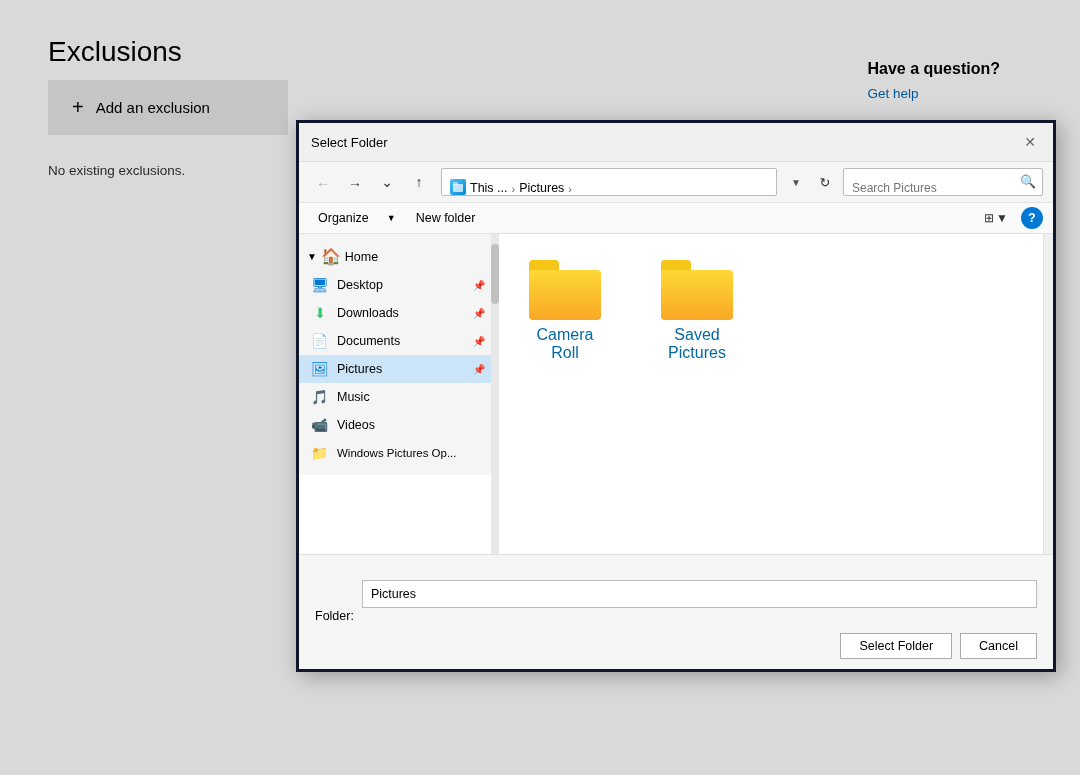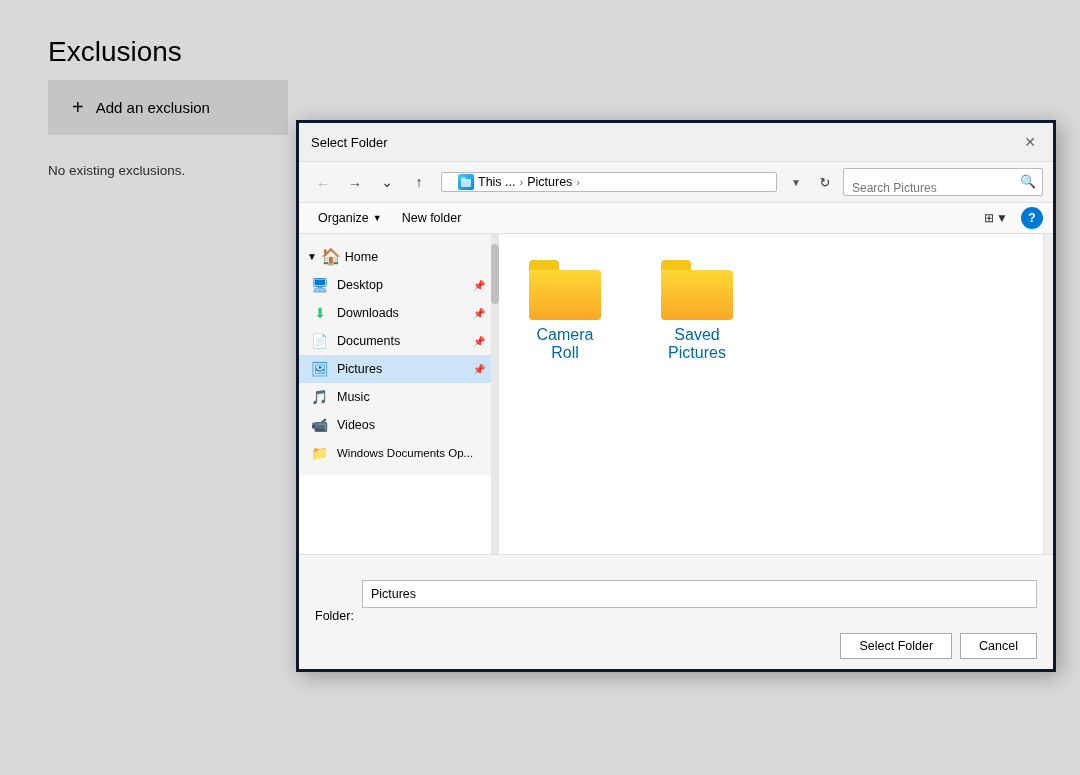--- a/index.html
+++ b/index.html
@@ -152,27 +152,27 @@
       justify-content: center;
     }
 
     .nav-btn.disabled {
       color: #aaa;
       cursor: default;
     }
 
     .breadcrumb-bar {
       display: flex;
-      align-items: center;
+      align-items: flex-end;
       background: #fff;
       border: 1px solid #bbb;
       border-radius: 2px;
       flex: 1;
-      height: 20px;
-      padding: 0 16px;
+      height: 28px;
+      padding: 0 8px;
       gap: 4px;
       font-size: 12.5px;
       color: #000;
       margin: 0 4px;
     }
 
     .breadcrumb-icon {
       width: 16px;
       height: 16px;
       background: linear-gradient(135deg, #4fc3f7, #0288d1);
@@ -256,21 +256,21 @@
       align-items: center;
       padding: 4px 10px;
       background: #fafafa;
       border-bottom: 1px solid #e0e0e0;
       gap: 2px;
     }
 
     .toolbar-btn {
       display: flex;
       align-items: center;
-      gap: 4px;
+      gap: 18px;
       background: none;
       border: 1px solid transparent;
       border-radius: 2px;
       padding: 3px 8px;
       font-size: 12.5px;
       cursor: pointer;
       color: #000;
     }
 
     .toolbar-btn .arrow {
@@ -534,20 +534,24 @@
 <div class="page-bg">
   <h1 class="page-title">Exclusions</h1>
 
   <button class="add-exclusion-btn">
     <span class="plus">+</span>
     <span>Add an exclusion</span>
   </button>
 
   <p class="no-exclusions">No existing exclusions.</p>
 
+  <div class="help-section">
+    <div class="help-title">Have a question?</div>
+    <a class="help-link" href="#">Get help</a>
+  </div>
 </div>
 
 <div class="modal-overlay"></div>
 
 <div class="dialog">
 
   <div class="dialog-titlebar">
     <span class="dialog-title">Select Folder</span>
     <button class="dialog-close">✕</button>
   </div>
@@ -637,21 +641,21 @@
           <span>Music</span>
         </div>
 
         <div class="sidebar-item">
           <span class="item-icon" style="color:#7b4fff;">📹</span>
           <span>Videos</span>
         </div>
 
         <div class="sidebar-item">
           <span class="item-icon" style="color:#f5c518;">📁</span>
-          <span style="font-size:11.5px;">Windows Documents Op...</span>
+          <span style="font-size:11.5px;">Windows Pictures Op...</span>
         </div>
 
       </div>
 
       <div class="scrollbar">
         <div class="scrollbar-thumb"></div>
       </div>
     </div>
 
     <div class="file-area">

